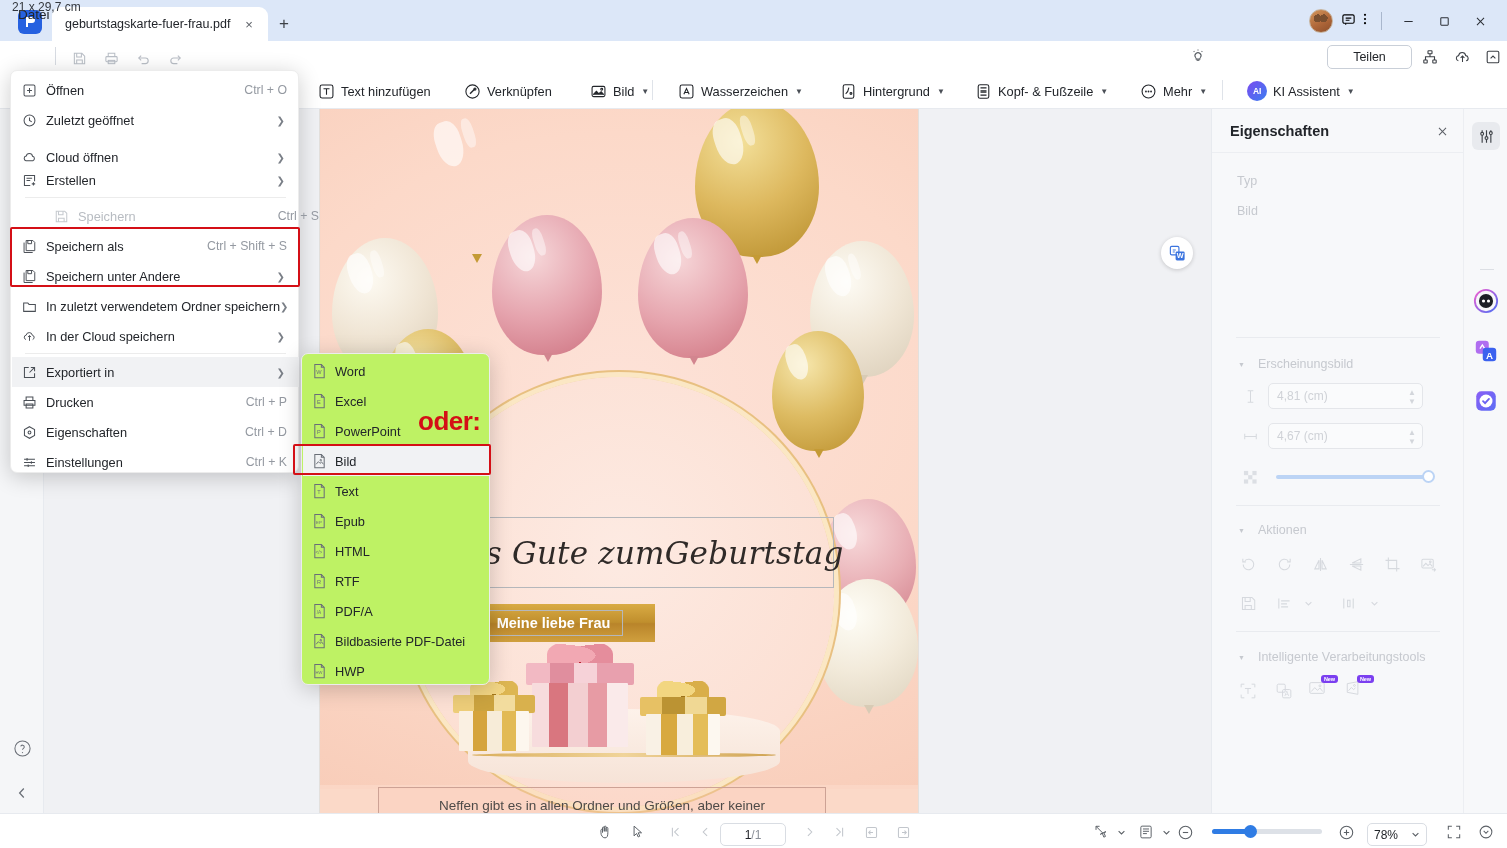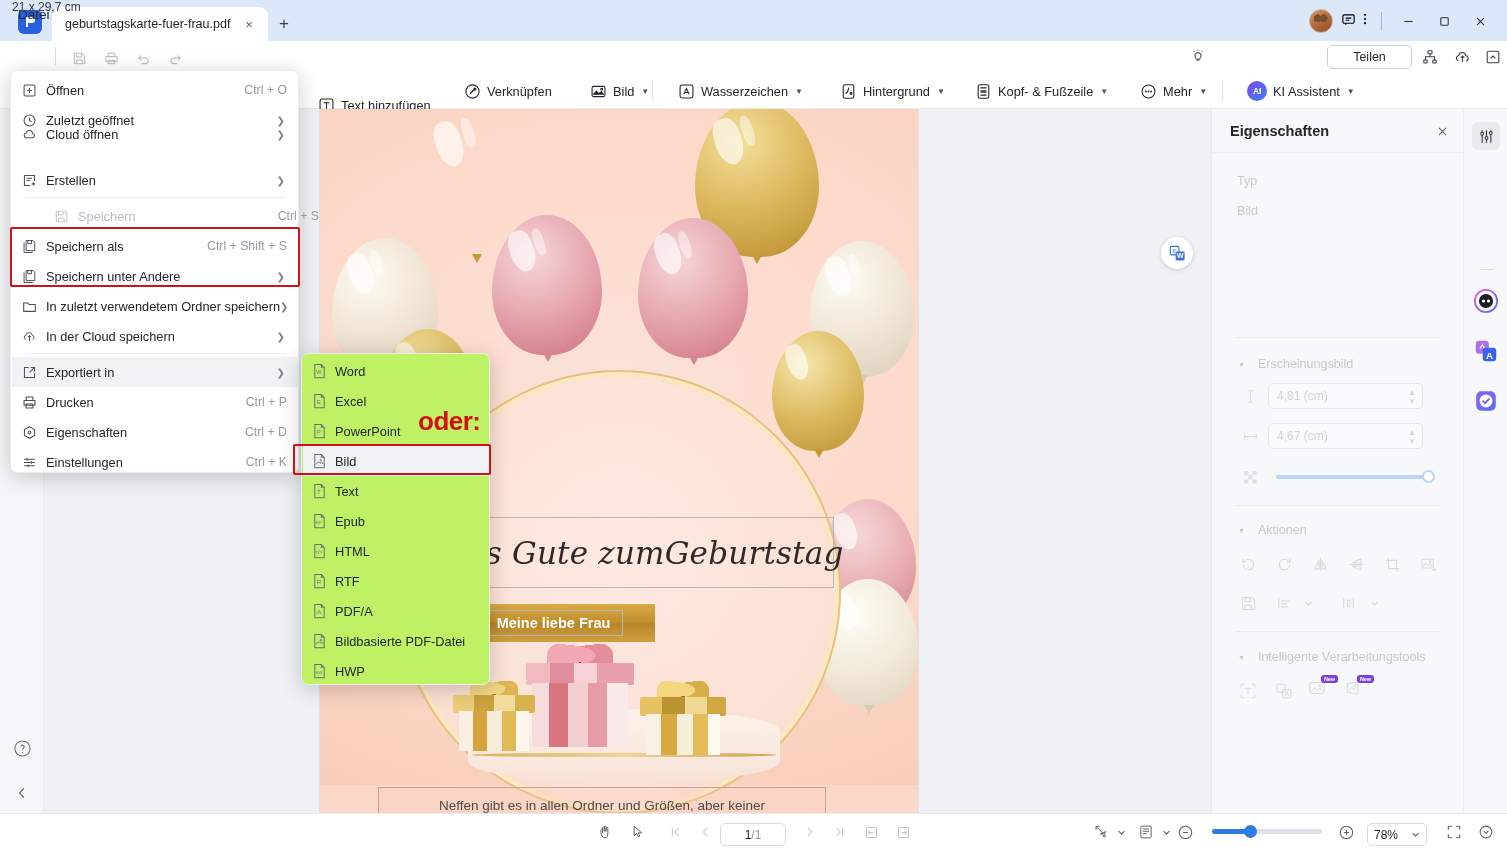--- a/index.html
+++ b/index.html
@@ -439,21 +439,21 @@
   </div>
   <div class="top-ic" style="left:1481px;">
     <svg width="16" height="16" viewBox="0 0 16 16" fill="none" stroke="currentColor" stroke-width="1.1">
         <rect x="2.2" y="2.2" width="11.6" height="11.6" rx="1.4"></rect>
         <path d="M5.6 9.4L8 7l2.4 2.4"></path>
       </svg>
   </div>
 
   <div class="toolbar"></div>
 
-  <div class="tbtn" style="left:318px;margin-top:14px;">
+  <div class="tbtn" style="left:318px;">
     <svg width="17" height="17" viewBox="0 0 18 18" fill="none" stroke="currentColor" stroke-width="1.15">
         <rect x="2.2" y="2.2" width="13.6" height="13.6" rx="2"></rect>
         <path d="M5.8 6.1h6.4M9 6.1v6.4"></path>
       </svg>
     <span>Text hinzufügen</span>
   </div>
 
   <div class="tbtn" style="left:464px;">
     <svg width="17" height="17" viewBox="0 0 18 18" fill="none" stroke="currentColor" stroke-width="1.15">
         <ellipse cx="9" cy="9" rx="7" ry="7"></ellipse>
@@ -953,21 +953,21 @@
       <span class="ic">
           <svg width="15" height="15" viewBox="0 0 16 16" fill="none" stroke="currentColor" stroke-width="1.1">
             <circle cx="8" cy="8" r="5.8"></circle>
             <path d="M8 4.8V8l2.4 1.5"></path>
           </svg>
         </span>
       <span class="lb">Zuletzt geöffnet</span>
       <span class="ar">❯</span>
     </div>
 
-    <div class="mi" style="top:48px;justify-content:space-between;">
+    <div class="mi" style="top:71px;justify-content:space-between;">
       <span class="ic">
           <svg width="15" height="15" viewBox="0 0 16 16" fill="none" stroke="currentColor" stroke-width="1.1">
             <path d="M4.2 11.4a2.5 2.5 0 0 1 .3-4.9A3.4 3.4 0 0 1 11.2 6.6a2.5 2.5 0 0 1 .4 4.8z"></path>
           </svg>
         </span>
       <span class="lb">Cloud öffnen</span>
       <span class="ar">❯</span>
     </div>
 
     <div class="mi" style="top:94px;">

